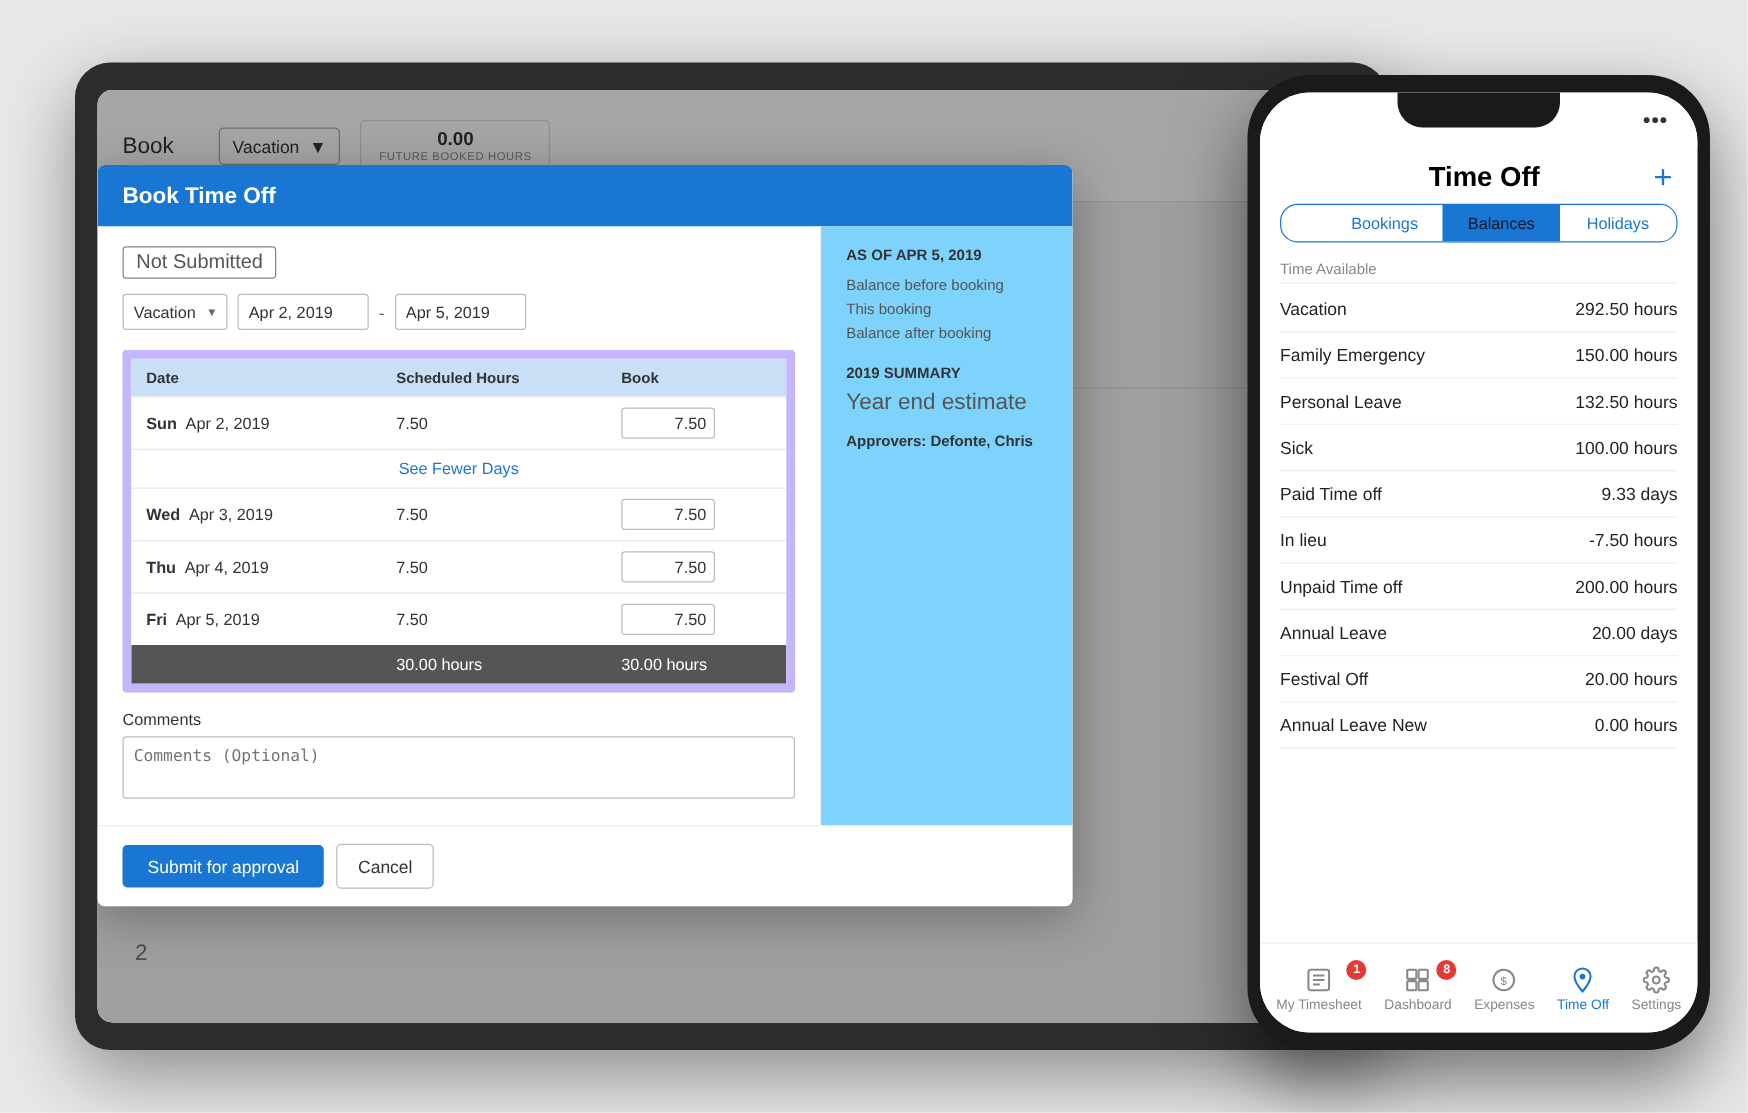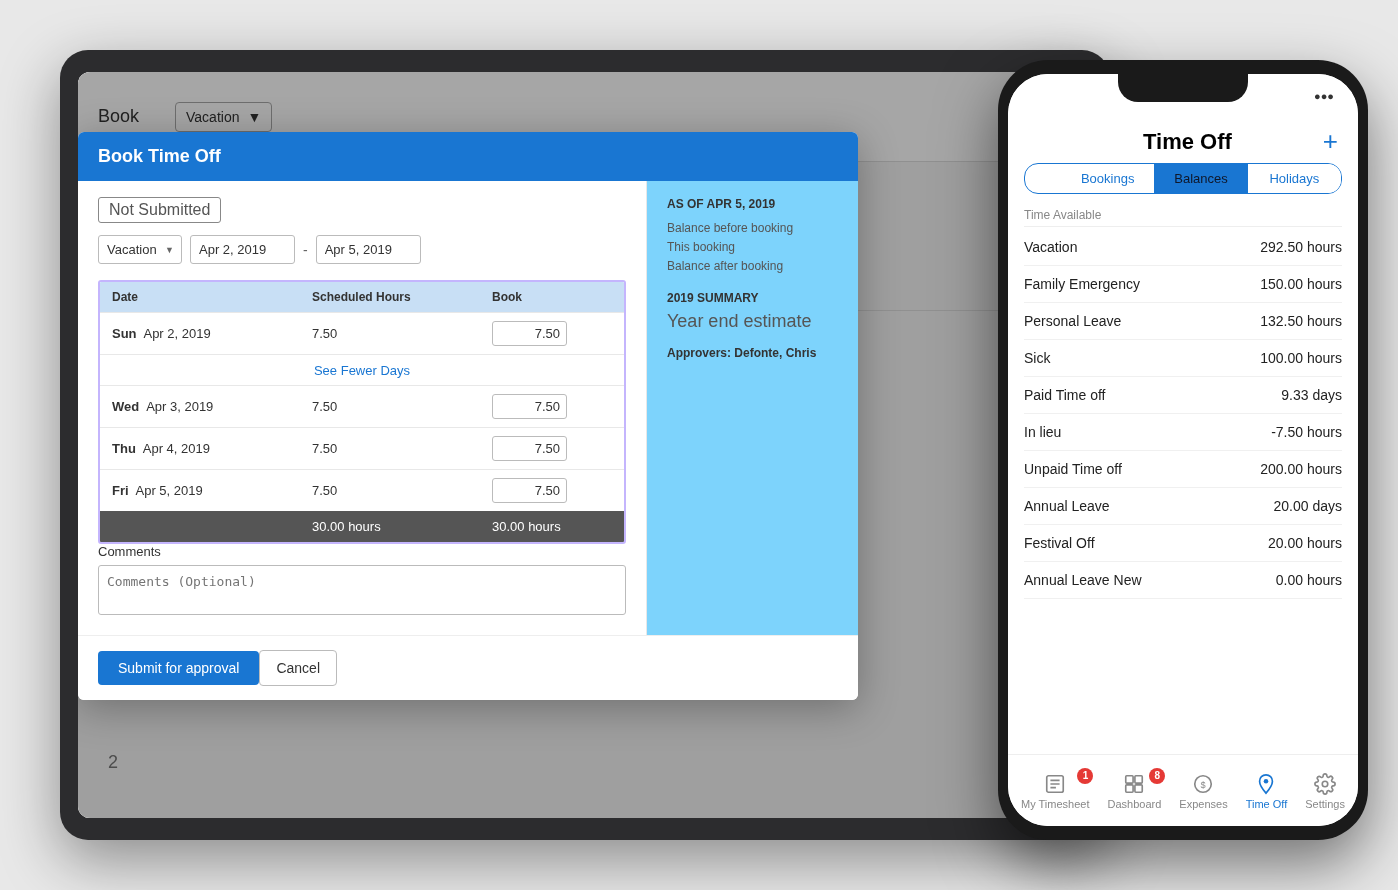--- a/index.html
+++ b/index.html
@@ -208,23 +208,24 @@
       font-size: 13px;
       color: #333;
       background: #fff;
       width: 105px;
     }
     .date-sep {
       color: #666;
       font-size: 14px;
     }
     .table-container {
-      border: 2px solid #c4b5fd;
+      border: 7px solid #c4b5fd;
       border-radius: 3px;
       overflow: hidden;
+      margin-bottom: 14px;
     }
     .table-header-row {
       background: #c8dff5;
       display: grid;
       grid-template-columns: 200px 180px 120px;
       padding: 8px 12px;
     }
     .table-header-cell {
       font-size: 12px;
       font-weight: 600;
@@ -294,20 +295,21 @@
       border-radius: 3px;
       padding: 8px;
       font-size: 13px;
       color: #999;
       height: 50px;
       resize: none;
     }
     .modal-footer {
       padding: 14px 20px;
       display: flex;
+      gap: 10px;
       align-items: center;
       background: #fff;
       border-top: 1px solid #eee;
     }
     .submit-btn {
       background: #1976d2;
       color: #fff;
       border: none;
       border-radius: 4px;
       padding: 9px 20px;
@@ -520,20 +522,24 @@
 
 <div class="tablet">
   <div class="tablet-screen">
     <div class="tablet-bg"></div>
 
     <div class="tablet-header-bar">
       <div class="tablet-header-left">Book</div>
       <div class="vacation-dropdown">
         <span>Vacation</span>
         <span>▼</span>
+      </div>
+      <div class="future-hours-box">
+        <div class="future-hours-val">0.00</div>
+        <div class="future-hours-label">FUTURE BOOKED HOURS</div>
       </div>
     </div>
 
     <div class="calendar-bg">
       <div class="calendar-year">2019</div>
       <div class="calendar-line"></div>
       <div class="calendar-date-8">8</div>
       <div class="calendar-date-2">2</div>
     </div>
 

